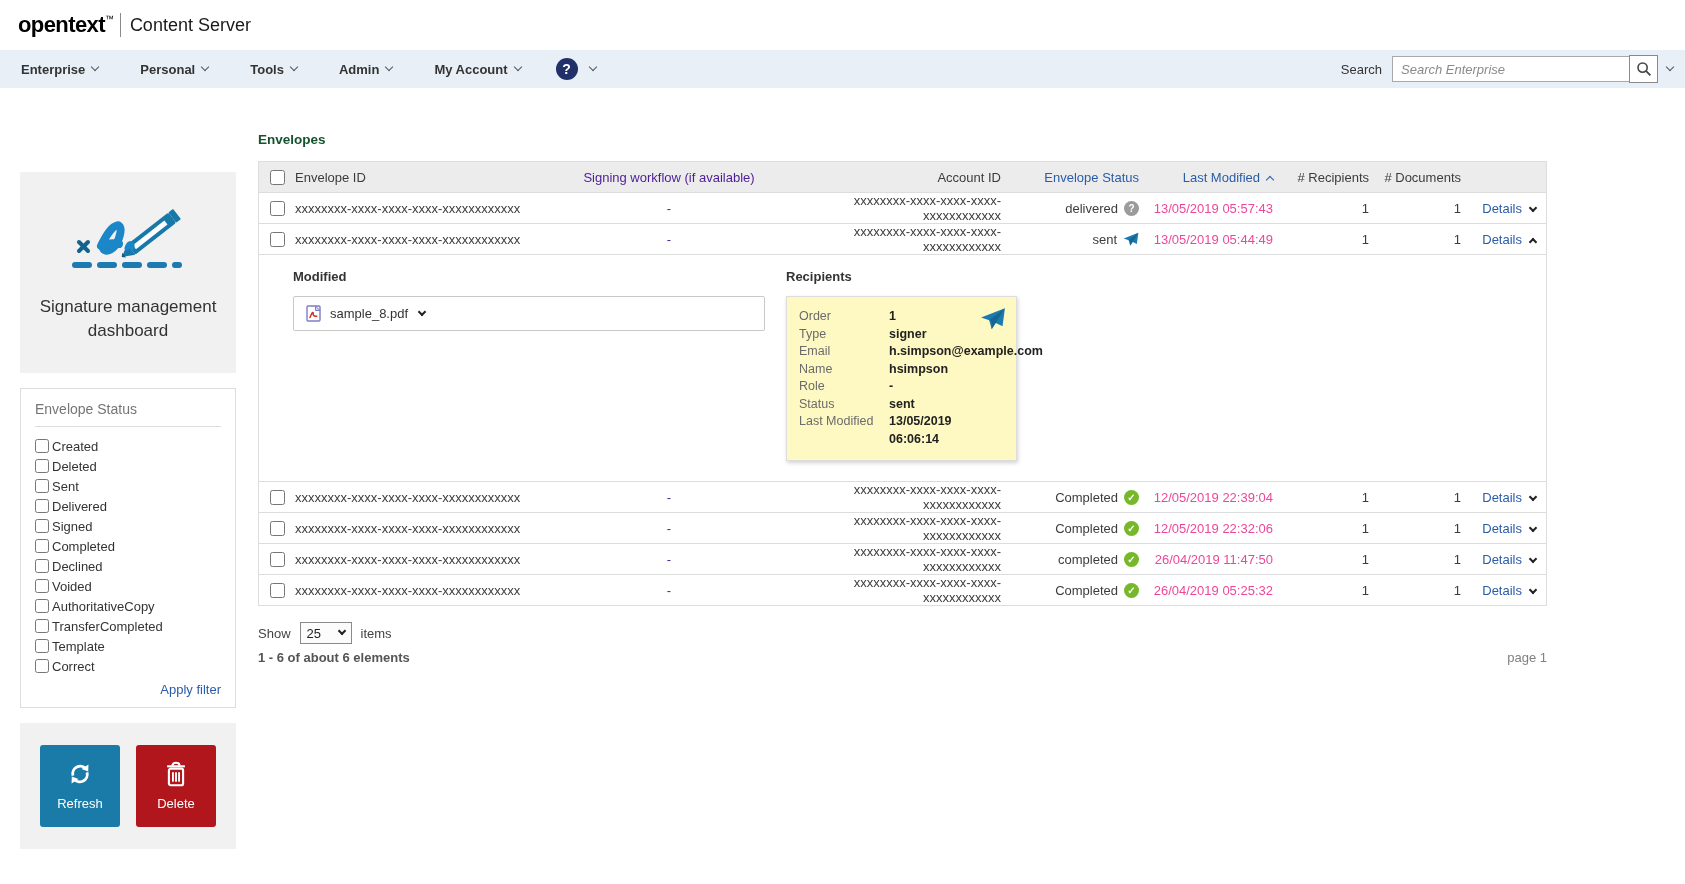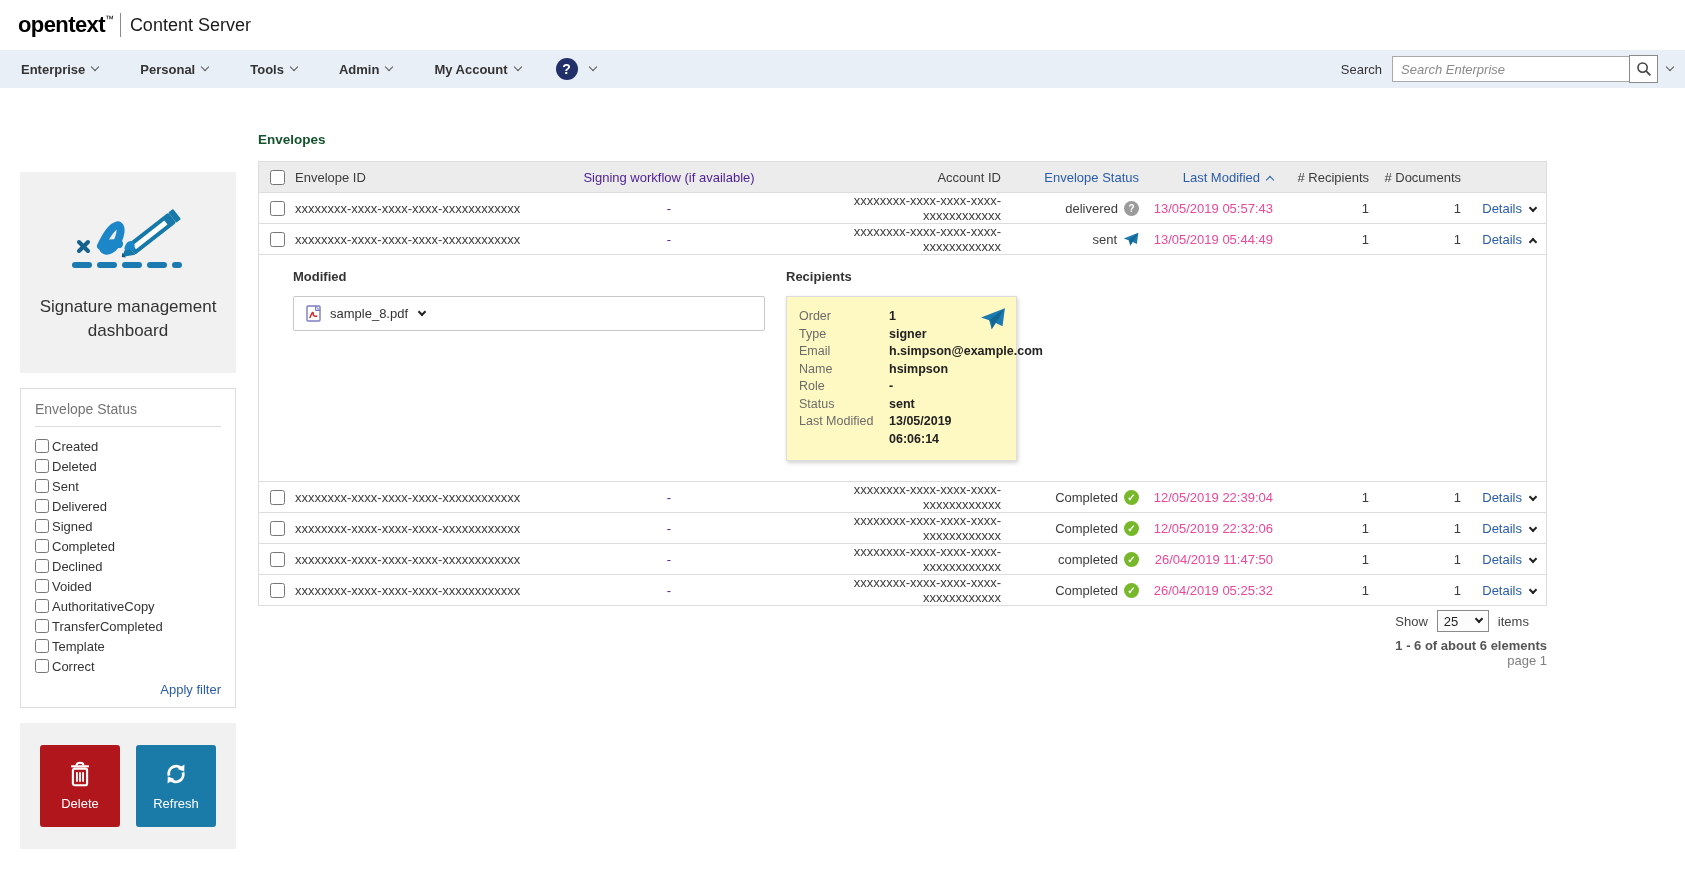--- a/index.html
+++ b/index.html
@@ -76,21 +76,21 @@
   .exp-title { font-weight:bold; font-size:13px; color:#333; }
   .doc-box { margin-top:12px; width:472px; height:35px; border:1px solid #c9c9c9; border-radius:2px; display:flex; align-items:center; padding:0 12px; gap:9px; cursor:pointer; background:#fff; }
   .doc-name { color:#333; }
   .doc-box .chev { border-color:#222; border-width:2px; margin-left:2px; }
   .rcp-card { margin-top:12px; width:231px; border:1px solid #ddd; box-shadow:1px 2px 4px rgba(0,0,0,0.18); padding:11px 12px 12px; position:relative; background:#fef9c3; }
   .rcp-row { display:grid; grid-template-columns:90px 1fr; line-height:17.5px; font-size:12.5px; }
   .rcp-label { color:#6b6b6b; }
   .rcp-value { font-weight:bold; color:#222; }
   .rcp-plane { position:absolute; top:10px; right:10px; }
   
-  .tfoot { display:flex; justify-content:space-between; align-items:flex-end; margin-top:4px;flex-direction:column; }
+  .tfoot { display:flex; justify-content:space-between; align-items:flex-end; margin-top:16px; }
   .show-line { display:flex; align-items:center; gap:9px; color:#444; }
   .fake-select { display:inline-flex; align-items:center; justify-content:space-between; border:1px solid #8a8a8a; background:#fcfcfc; width:52px; height:22px; padding:0 6px; cursor:pointer; color:#222; }
   .fake-select .chev { border-color:#222; border-width:2px; margin-left:0; }
   .range-line { color:#555; margin-top:6px;font-weight:bold; }
   .page-ind { color:#808080; }
 </style>
 </head>
 <body>
 
 <header class="topbar">
@@ -238,40 +238,40 @@
 
         <label class="filter-opt">
           <input type="checkbox" style="">
           <span>Correct</span>
         </label>
 
       <a class="apply-link">Apply filter</a>
     </div>
 
     <div class="actionbox">
+      <button class="act-btn refresh">
+        <svg width="26" height="26" viewBox="0 0 24 24">
+          <path d="M5.5 13.5 A 7 7 0 0 1 17.6 7.2" fill="none" stroke="#fff" stroke-width="2.6"></path>
+          <path d="M19.8 3.2 L19.6 9.8 L13.4 7.4 Z" fill="#fff"></path>
+          <path d="M18.5 10.5 A 7 7 0 0 1 6.4 16.8" fill="none" stroke="#fff" stroke-width="2.6"></path>
+          <path d="M4.2 20.8 L4.4 14.2 L10.6 16.6 Z" fill="#fff"></path>
+        </svg>
+        <span>Refresh</span>
+      </button>
       <button class="act-btn delete">
         <svg width="24" height="26" viewBox="0 0 20 22">
           <rect x="4" y="6.5" width="12" height="14" rx="1.5" fill="none" stroke="#fff" stroke-width="1.8"></rect>
           <line x1="2.5" y1="4.5" x2="17.5" y2="4.5" stroke="#fff" stroke-width="1.8"></line>
           <path d="M7 4 Q7 1.5 10 1.5 Q13 1.5 13 4" fill="none" stroke="#fff" stroke-width="1.8"></path>
           <line x1="7.4" y1="9.5" x2="7.4" y2="17.5" stroke="#fff" stroke-width="1.6"></line>
           <line x1="10" y1="9.5" x2="10" y2="17.5" stroke="#fff" stroke-width="1.6"></line>
           <line x1="12.6" y1="9.5" x2="12.6" y2="17.5" stroke="#fff" stroke-width="1.6"></line>
         </svg>
         <span>Delete</span>
       </button>
-      <button class="act-btn refresh">
-        <svg width="26" height="26" viewBox="0 0 24 24">
-          <path d="M5.5 13.5 A 7 7 0 0 1 17.6 7.2" fill="none" stroke="#fff" stroke-width="2.6"></path>
-          <path d="M19.8 3.2 L19.6 9.8 L13.4 7.4 Z" fill="#fff"></path>
-          <path d="M18.5 10.5 A 7 7 0 0 1 6.4 16.8" fill="none" stroke="#fff" stroke-width="2.6"></path>
-          <path d="M4.2 20.8 L4.4 14.2 L10.6 16.6 Z" fill="#fff"></path>
-        </svg>
-        <span>Refresh</span>
-      </button>
     </div>
   </aside>
 
   <section class="content">
     <div class="table-title">Envelopes</div>
 
     <div class="envtable">
 
       <div class="trow head">
         <div class="c-check">

